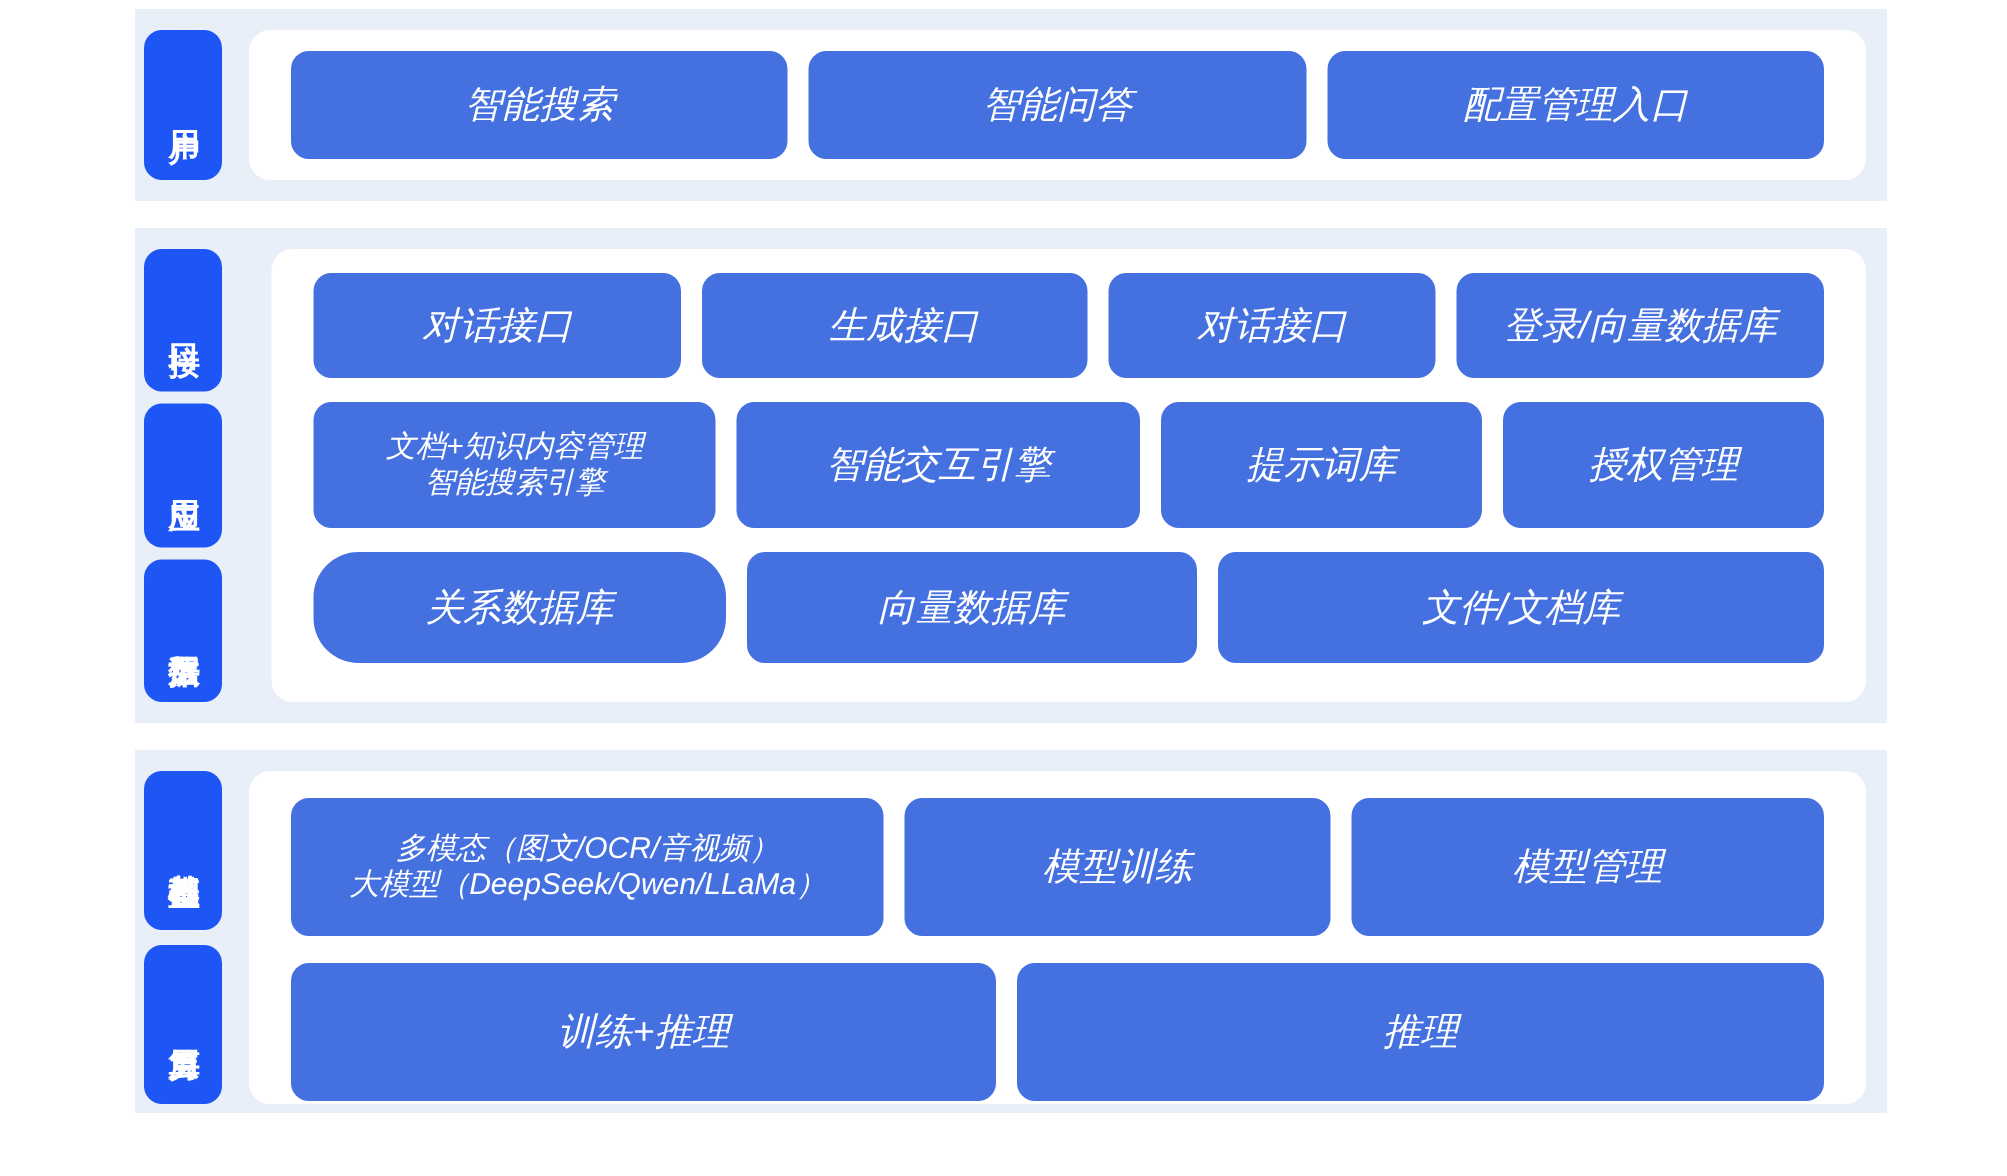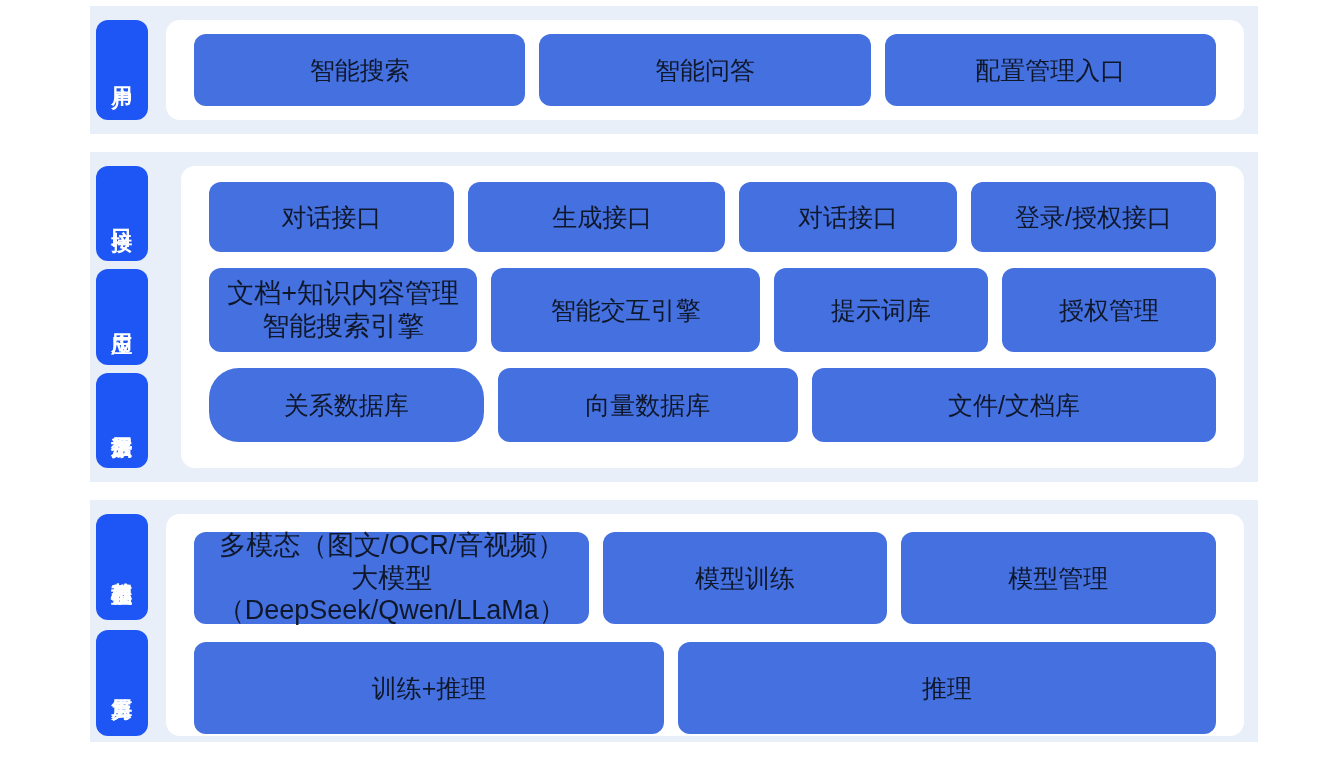--- a/index.html
+++ b/index.html
@@ -98,33 +98,34 @@
     gap: 14px;
     padding: 0 28px;
     box-sizing: border-box;
   }
   .panel-mid .card { justify-content: flex-start; padding-top: 16px; gap: 16px; }
   .panel-base .card { justify-content: flex-start; padding-top: 18px; gap: 18px; }
 
   
   .box {
     background: #4470e0;
-    color: #0f172a;
+    color: #ffffff;
     border-radius: 12px;
     display: flex;
     align-items: center;
     justify-content: center;
     text-align: center;
     font-size: 25px;
     line-height: 1.22;
     padding: 4px 8px;
     box-sizing: border-box;
     white-space: pre-line;
-  }
-  .box.two-line { font-size: 27px; }
+    font-style: italic;
+  }
+  .box.two-line { font-size: 20px; }
 
   
   .row-user .box   { height: 72px; flex: 1 1 0; }
   .row-iface .box  { height: 70px; }
   .row-app .box    { height: 84px; }
   .row-db .box     { height: 74px; }
   .row-model .box  { height: 92px; }
   .row-compute .box{ height: 92px; }
 
   
@@ -177,21 +178,21 @@
       <div class="label-chip l-interface">接口</div>
       <div class="label-chip l-app">应用</div>
       <div class="label-chip l-data">数据层</div>
     </div>
     <div class="card">
 
       <div class="row row-iface">
         <div class="box b-dialog">对话接口</div>
         <div class="box b-gen">生成接口</div>
         <div class="box b-search">对话接口</div>
-        <div class="box b-auth">登录/授权接口</div>
+        <div class="box b-auth">登录/向量数据库</div>
       </div>
 
       <div class="row row-app">
         <div class="box b-doc two-line">文档+知识内容管理
 智能搜索引擎</div>
         <div class="box b-engine">智能交互引擎</div>
         <div class="box b-prompt">提示词库</div>
         <div class="box b-authmg">授权管理</div>
       </div>
 

